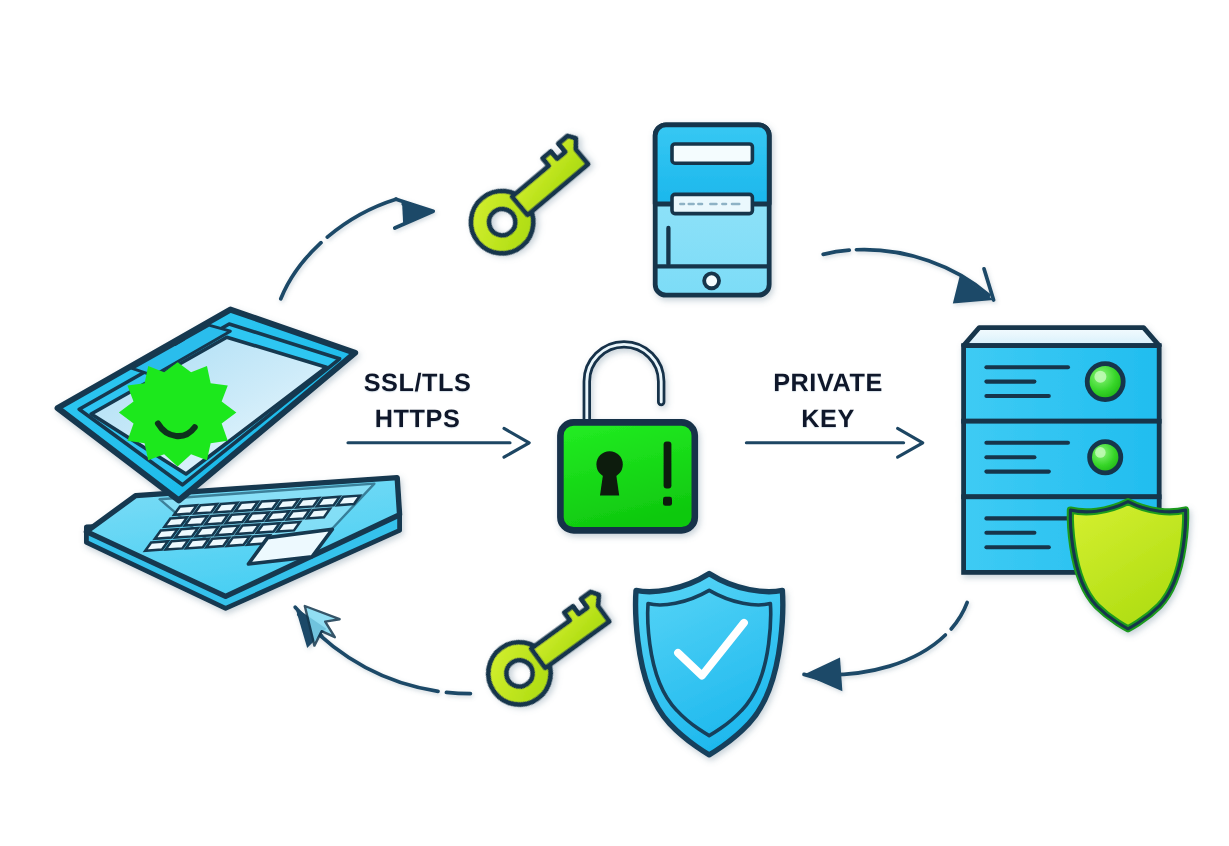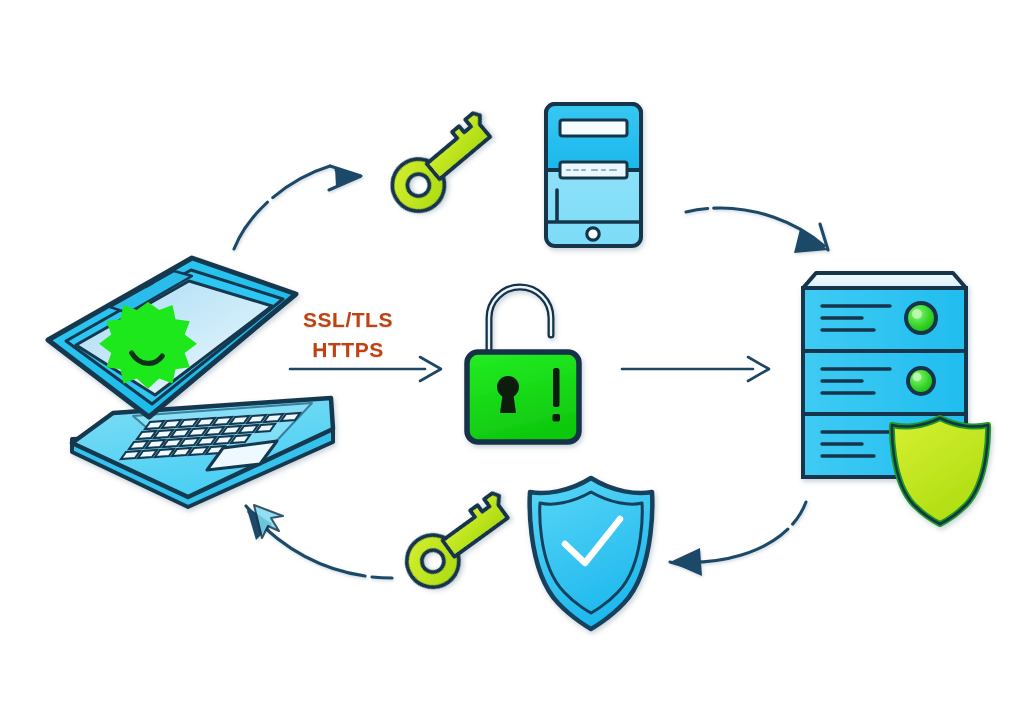--- a/index.html
+++ b/index.html
@@ -5,21 +5,21 @@
   html,body{margin:0;padding:0;background:#ffffff;}
   body{width:1024px;height:705px;overflow:hidden;font-family:"Liberation Sans",sans-serif;}
   #stage{position:relative;width:1024px;height:705px;background:#fff;}
   #scene{position:absolute;inset:0;}
   .lbl{
     position:absolute;
     font-family:"Liberation Sans",sans-serif;
     font-weight:700;
     font-size:21px;
     letter-spacing:0.5px;
-    color:#c2410c;
+    color:#0f172a;
     text-align:center;
     line-height:1.42;
     white-space:pre-line;
     text-shadow:0 1px 1px rgba(180,200,215,.55);
     user-select:none;
   }
   #label-ssl{left:288px;top:305px;width:120px;}
   #label-private{left:620px;top:305px;width:140px;}
 </style>
 </head>
@@ -259,14 +259,16 @@
     <g filter="url(#softShadow)" transform="translate(462,540) rotate(-36)">
       <path d="M-62,0 a26,26 0 1,1 52,0 a26,26 0 1,1 -52,0 M-36,-11 a11,11 0 1,0 0.1,0 Z" fill="url(#gLime)" fill-rule="evenodd" stroke="#16364c" stroke-width="4" stroke-linejoin="round"></path>
       <path d="M-16,-11 L24,-11 L24,-19 L33,-19 L33,-11 L42,-11 L42,-20 L52,-20 L56,-14 L50,-7 L50,9 L-16,9 Z" fill="url(#gLime)" stroke="#16364c" stroke-width="4" stroke-linejoin="round"></path>
     </g>
 
   </svg>
 
   <div class="lbl" id="label-ssl">SSL/TLS
 HTTPS</div>
 
+  <div class="lbl" id="label-private">PRIVATE
+KEY</div>
 
 </div>
 
 </body></html>

